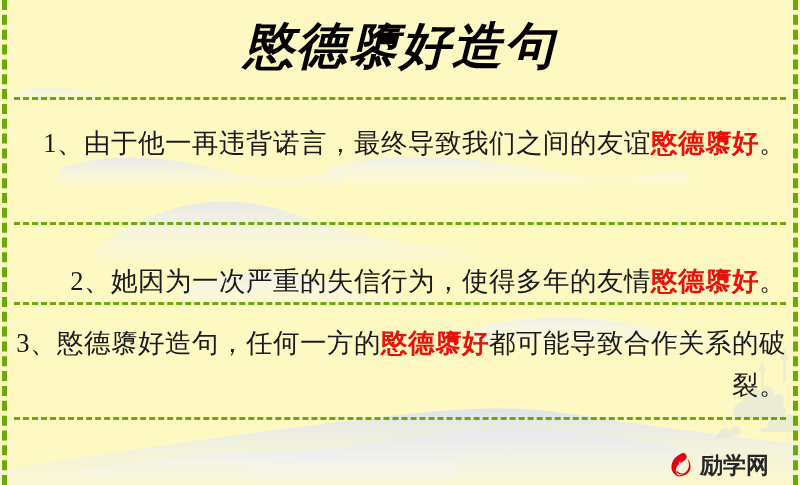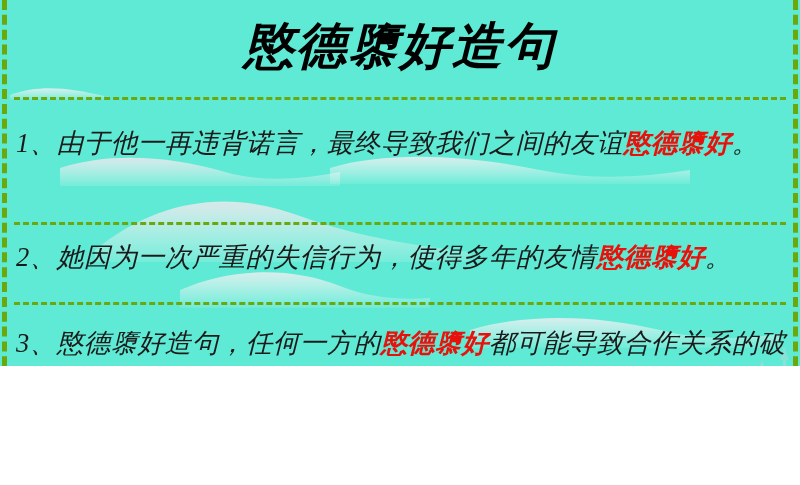--- a/index.html
+++ b/index.html
@@ -11,22 +11,22 @@
     width: 800px;
     height: 485px;
     overflow: hidden;
     background: #ffffff;
     font-family: "Liberation Serif", "DejaVu Serif", serif;
   }
 
   #page {
     position: relative;
     width: 800px;
-    height: 366px;
-    background: #5eead4;
+    height: 485px;
+    background: #fef9c3;
     box-sizing: border-box;
     overflow: hidden;
   }
   #wash-layer {
     position: absolute;
     left: 0; top: 0;
     width: 800px; height: 485px;
     z-index: 0;
     pointer-events: none;
   }
@@ -78,25 +78,24 @@
   .sentence {
     position: absolute;
     left: 16px;
     width: 770px;
     font-family: "Liberation Serif", "DejaVu Serif", serif;
     font-size: 26.5px;
     line-height: 42px;
     color: #1a1a1a;
     letter-spacing: 0.5px;
     z-index: 3;
-    text-align: left;
-    font-style: italic;
+    text-align: right;
   }
   #sentence-1 { top: 122px; }
-  #sentence-2 { top: 236px; }
+  #sentence-2 { top: 260px; }
   #sentence-3 { top: 322px; }
 
   .kw {
     color: #e8120c;
     font-weight: bold;
   }
 
   
   #logo {
     position: absolute;

